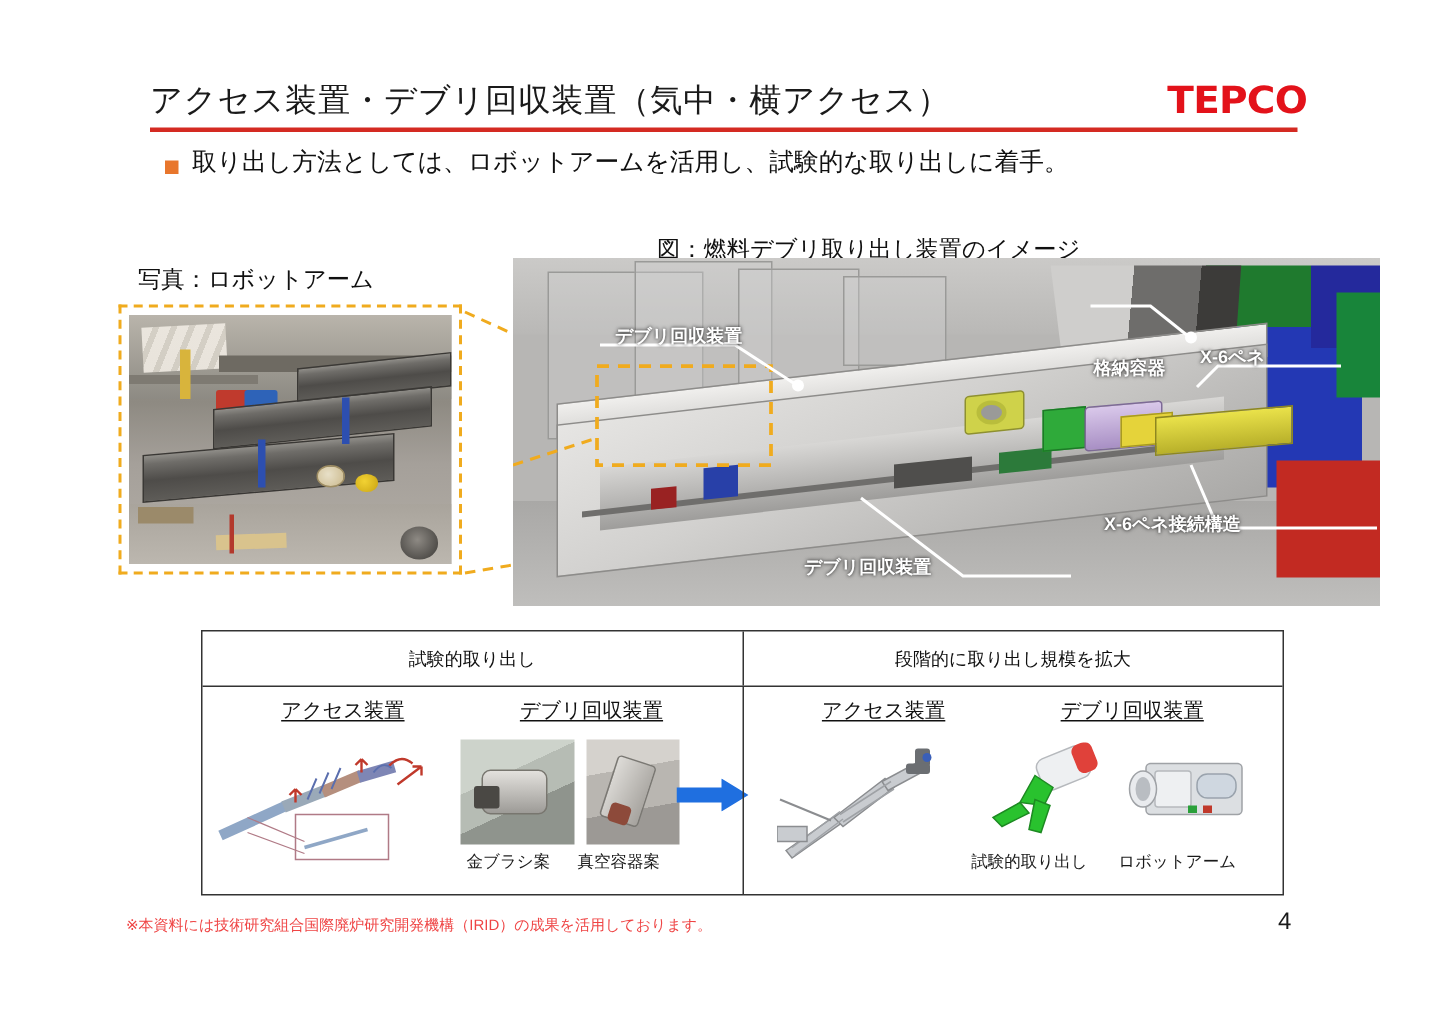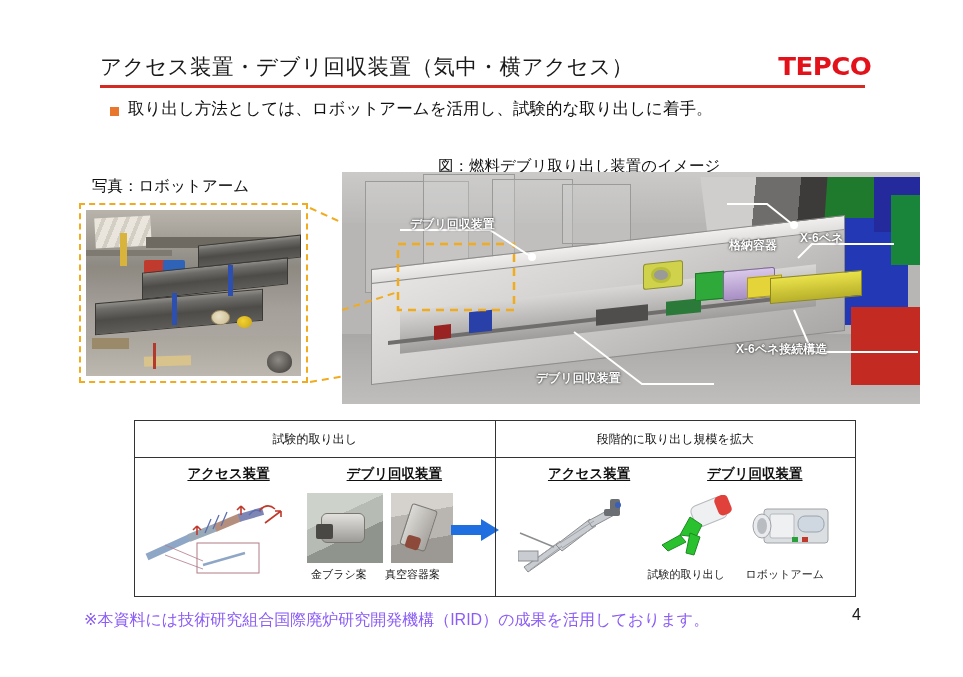--- a/index.html
+++ b/index.html
@@ -177,21 +177,21 @@
   .th {
     flex:1; display:flex; align-items:center; justify-content:center;
     font-size:12px; color:#101010;
   }
   .th + .th { border-left:1.6px solid #333; }
   .table-body { display:flex; height: calc(100% - 37px); }
   .td { flex:1; position:relative; }
   .td + .td { border-left:1.6px solid #333; }
   .sub-head { display:flex; justify-content:space-around; padding:7px 14px 0; }
   .sub-title {
-    font-size:13.5px; font-weight:700; color:#101010;
+    font-size:13.5px; font-weight:400; color:#101010;
     text-decoration:underline; text-underline-offset:2px;
   }
   .cell-content { position:relative; height:104px; }
   .item-caption {
     position:absolute; font-size:11px; color:#1a1a1a; white-space:nowrap;
   }
 
   
   .acc-left { position:absolute; left:10px; top:12px; width:150px; height:82px; }
 
@@ -217,21 +217,21 @@
     position:absolute; left:316px; top:36px; width:48px; height:22px;
   }
 
   
   .acc-right { position:absolute; left:22px; top:8px; width:120px; height:88px; }
   .gripper { position:absolute; left:160px; top:12px; width:78px; height:66px; }
   .drill { position:absolute; left:252px; top:14px; width:88px; height:62px; }
 
   
   .footnote {
-    position:absolute; left:84px; top:610px; font-size:16px; color:#8b5cf6;
+    position:absolute; left:84px; top:610px; font-size:10px; color:#ef4444;
   }
   .page-num {
     position:absolute; left:852px; top:606px; font-size:16px; color:#1a1a1a;
   }
 </style>
 </head>
 <body>
 
 <div class="slide">
 

